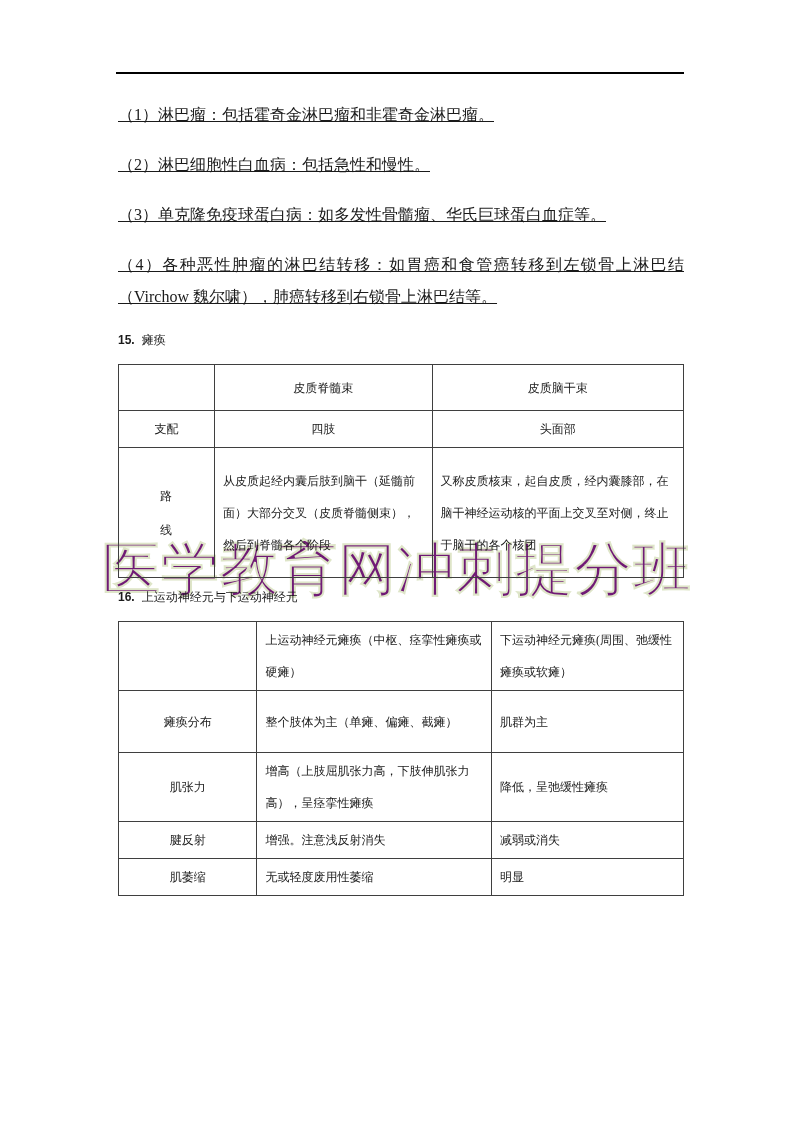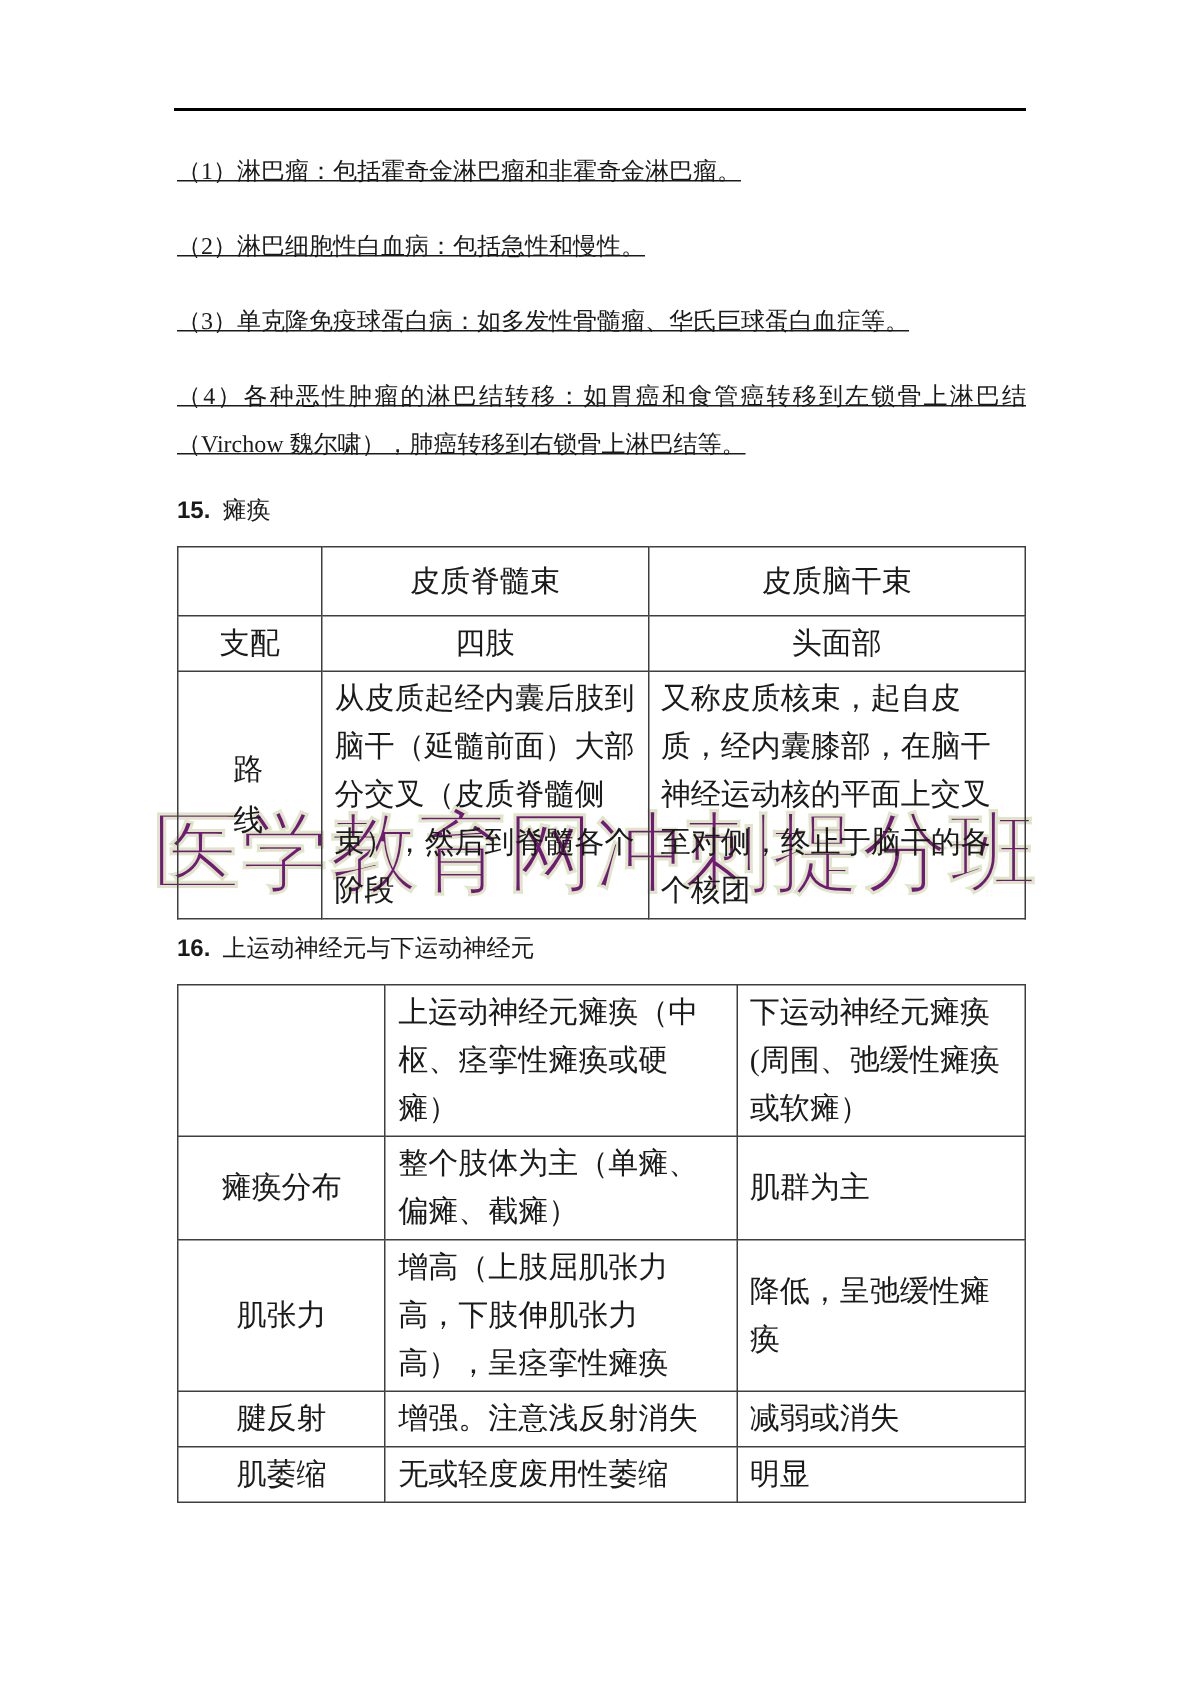--- a/index.html
+++ b/index.html
@@ -23,28 +23,28 @@
 
   .header-rule {
     position:absolute; left:116px; top:72px; width:568px; height:0;
     border-top:2px solid #000; z-index:1;
   }
 
   .content { position:absolute; left:118px; top:99px; width:566px; z-index:1; }
 
   .para { font-size:16px; line-height:32px; margin:0 0 18px 0; text-align:justify;text-decoration:underline; }
 
-  .heading { font-size:16px; font-weight:normal; line-height:19px; margin:6px 0 14px 0; }
+  .heading { font-size:12px; font-weight:normal; line-height:19px; margin:6px 0 14px 0; }
   .heading .num { font-weight:bold; font-family:"Liberation Sans","DejaVu Sans",sans-serif; }
   .heading .title { margin-left:4px; }
   .heading.h16 { margin-top:10px; }
 
   table.tbl { width:100%; border-collapse:collapse; table-layout:fixed; background:transparent; }
   .tbl th, .tbl td {
-    border:1px solid #3f3f3f; font-size:20px; font-weight:normal;
+    border:1px solid #3f3f3f; font-size:12px; font-weight:normal;
     line-height:32px; padding:2px 8px; vertical-align:middle;
     background:transparent; text-align:left;
   }
   .tbl .c { text-align:center; }
 
   .t1 .col-a { width:17%; } .t1 .col-b { width:38.5%; } .t1 .col-c { width:44.5%; }
   .t1 .r-head { height:46px; }
   .t1 .r-short { height:32px; }
   .t1 .r-tall { height:130px; }
 

